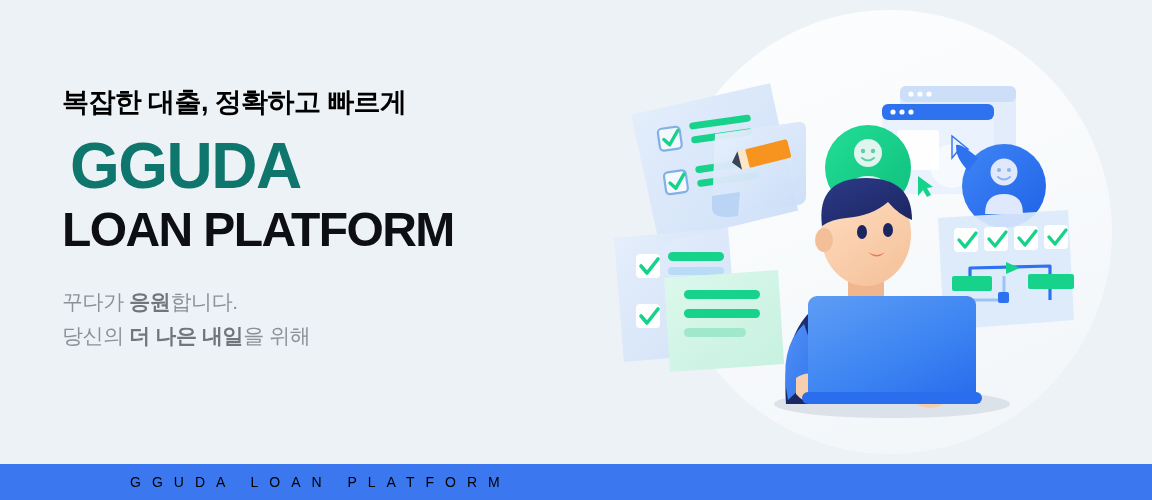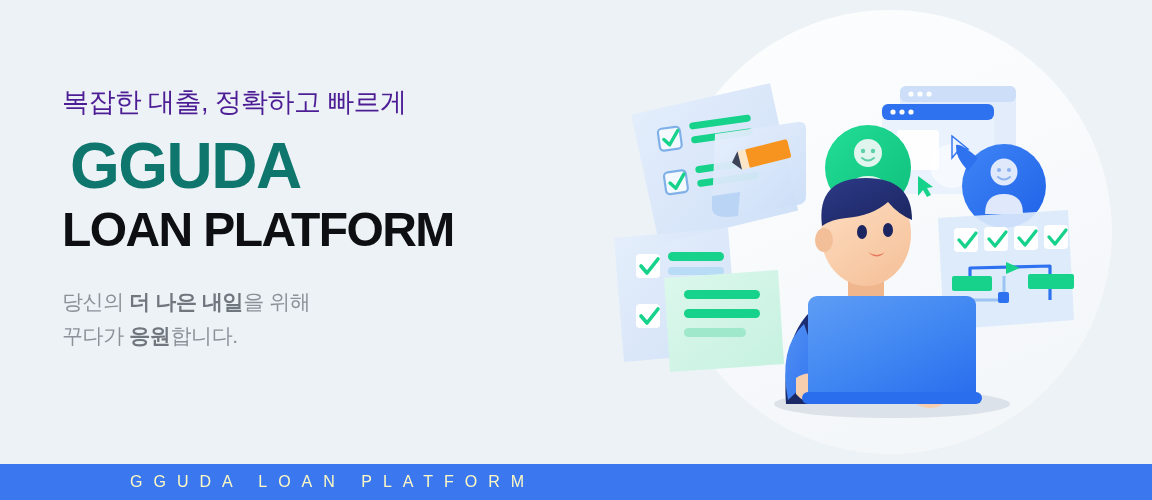--- a/index.html
+++ b/index.html
@@ -8,21 +8,21 @@
     width:1152px;height:500px;overflow:hidden;
     background:#edf2f6;
     font-family:"Liberation Sans","DejaVu Sans",sans-serif;
     -webkit-font-smoothing:antialiased;
   }
   .banner{position:relative;width:1152px;height:500px;background:#edf2f6;overflow:hidden;}
 
   
   .copy{position:absolute;left:62px;top:86px;width:560px;z-index:5;}
   .eyebrow{
-    font-size:27px;font-weight:normal;color:#4c1d95;letter-spacing:-0.6px;
+    font-size:27px;font-weight:bold;color:#000000;letter-spacing:-0.6px;
     line-height:1.25;margin:0 0 14px 0;white-space:nowrap;
   }
   .brand{
     font-size:64px;font-weight:bold;color:#0f766e;letter-spacing:-1.5px;
     line-height:1.02;margin:0 0 6px 8px;white-space:nowrap;
   }
   .product{
     font-size:48px;font-weight:bold;color:#0d0f12;letter-spacing:-1.6px;
     line-height:1.05;margin:0 0 30px 0;white-space:nowrap;
   }
@@ -33,21 +33,21 @@
   .tagline b{color:#70767e;font-weight:bold;}
   .tagline .ln{display:block;white-space:nowrap;}
 
   
   .ribbon{
     position:absolute;left:0;bottom:0;width:1152px;height:36px;
     background:#3b78f0;z-index:20;
   }
   .ribbon-text{
     position:absolute;left:130px;top:0;height:36px;line-height:36px;
-    color:#fef9c3;font-size:16px;font-weight:500;letter-spacing:11px;
+    color:#000000;font-size:14px;font-weight:500;letter-spacing:11px;
     white-space:nowrap;
   }
 
   
   .art{position:absolute;right:0;top:0;width:552px;height:464px;z-index:3;}
   .art svg{display:block;width:552px;height:464px;}
 </style>
 </head>
 <body>
 
@@ -242,22 +242,22 @@
       </g>
 
     </svg>
   </div>
 
   <div class="copy">
     <p class="eyebrow">복잡한 대출, 정확하고 빠르게</p>
     <h1 class="brand">GGUDA</h1>
     <h2 class="product">LOAN PLATFORM</h2>
     <p class="tagline">
+      <span class="ln"><span>꾸다가 </span><b>응원</b><span>합니다.</span></span>
       <span class="ln"><span>당신의 </span><b>더 나은 내일</b><span>을 위해</span></span>
-      <span class="ln"><span>꾸다가 </span><b>응원</b><span>합니다.</span></span>
     </p>
   </div>
 
   <div class="ribbon">
     <span class="ribbon-text">GGUDA LOAN PLATFORM</span>
   </div>
 
 </div>
 
 </body></html>

